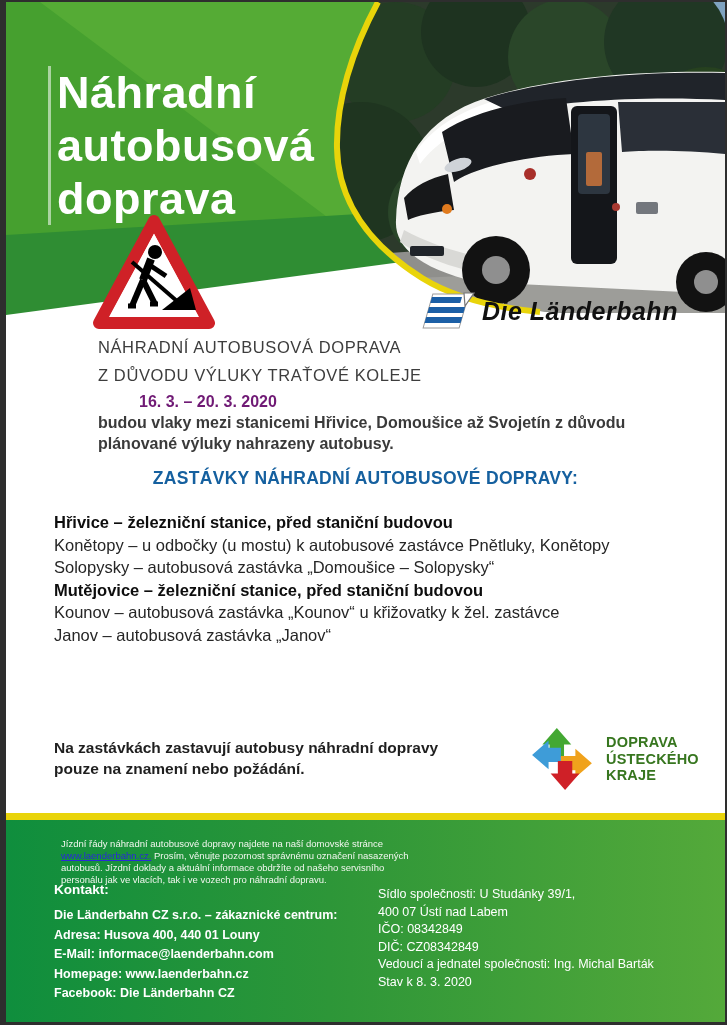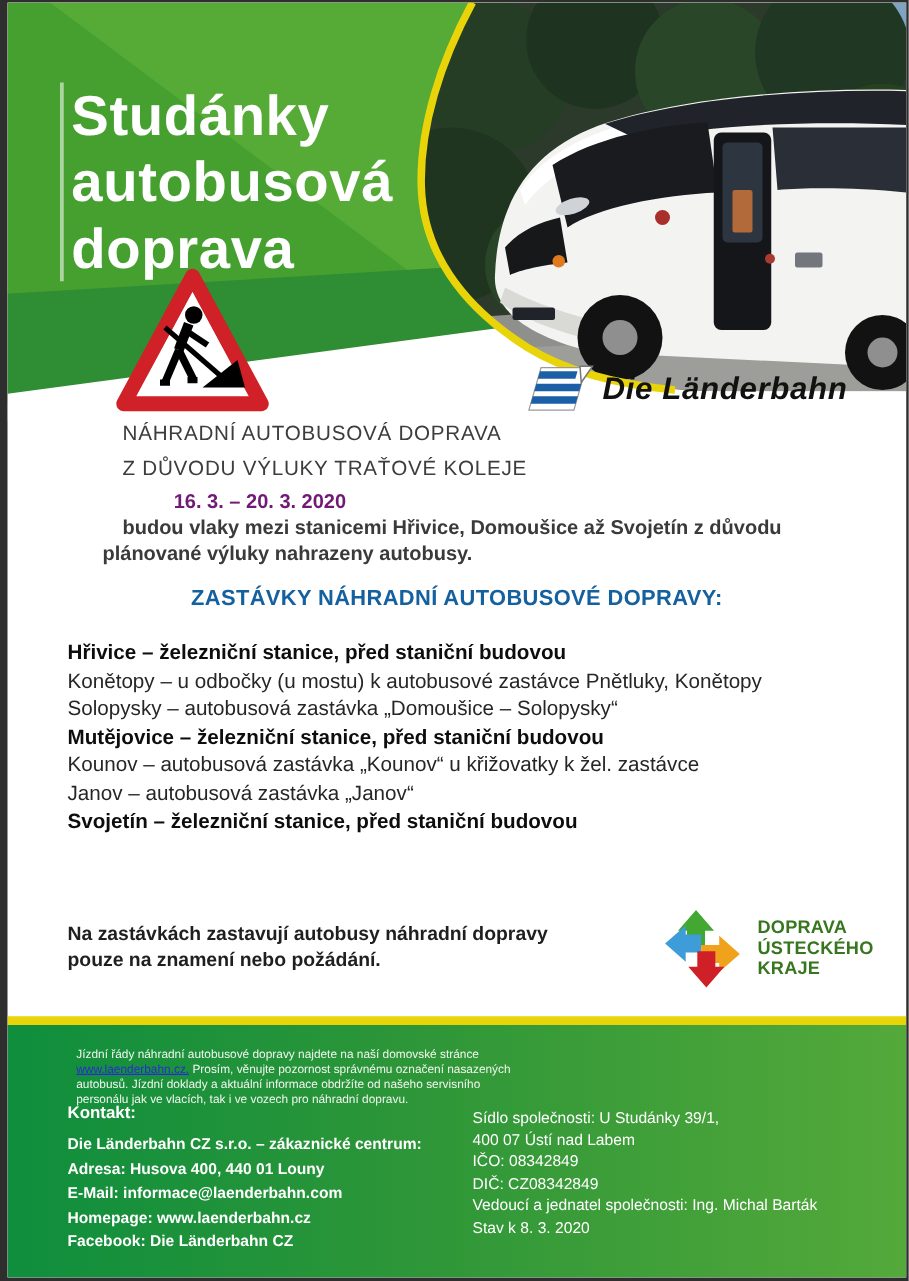--- a/index.html
+++ b/index.html
@@ -114,21 +114,21 @@
         <circle cx="700" cy="280" r="12" fill="#8f8f8f"></circle>
 
         <rect x="630" y="200" width="22" height="12" rx="2" fill="#73777d"></rect>
         <circle cx="610" cy="205" r="4" fill="#a83a32"></circle>
       </g>
 
       <path d="M 372,0 C 346,48 330,100 331,146 C 332,198 362,242 416,276 C 450,297 492,306 534,310" fill="none" stroke="#e9d40a" stroke-width="6"></path>
     </svg>
 
     <div class="hero-title">
-      <div>Studánky</div>
+      <div>Náhradní</div>
       <div>autobusová</div>
       <div>doprava</div>
     </div>
 
     <svg class="sign" viewBox="0 0 132 122">
       <path d="M66,9 L121,111 L11,111 Z" fill="#ffffff" stroke="#cf2127" stroke-width="12" stroke-linejoin="round"></path>
       <path d="M66,22 L110,104 L22,104 Z" fill="#ffffff"></path>
       <g fill="#000000" stroke="#000000">
         <circle cx="67" cy="40" r="7" stroke="none"></circle>
         <path d="M63,47 L55,68" stroke-width="8" fill="none"></path>
@@ -152,31 +152,30 @@
       </g>
       <path d="M 44,3 L 54,3 L 45,16 Z" fill="#ffffff" stroke="#777" stroke-width="1.2"></path>
     </svg>
     <span class="brand-text">Die Länderbahn</span>
   </div>
 
   <div class="t caps" style="left:92px;top:336px;">NÁHRADNÍ AUTOBUSOVÁ DOPRAVA</div>
   <div class="t caps" style="left:92px;top:364px;">Z DŮVODU VÝLUKY TRAŤOVÉ KOLEJE</div>
   <div class="t dt" style="left:133px;top:391px;">16. 3. – 20. 3. 2020</div>
   <div class="t bodyb" style="left:92px;top:412px;">budou vlaky mezi stanicemi Hřivice, Domoušice až Svojetín z důvodu</div>
-  <div class="t bodyb" style="left:76px;top:433px;">plánované výluky nahrazeny autobusy.</div>
+  <div class="t bodyb" style="left:92px;top:433px;">plánované výluky nahrazeny autobusy.</div>
 
   <div class="heading-blue">ZASTÁVKY NÁHRADNÍ AUTOBUSOVÉ DOPRAVY:</div>
   <div class="stops">
     <div class="stop bold">Hřivice – železniční stanice, před staniční budovou</div>
     <div class="stop">Konětopy – u odbočky (u mostu) k autobusové zastávce Pnětluky, Konětopy</div>
     <div class="stop">Solopysky – autobusová zastávka „Domoušice – Solopysky“</div>
     <div class="stop bold">Mutějovice – železniční stanice, před staniční budovou</div>
     <div class="stop">Kounov – autobusová zastávka „Kounov“ u křižovatky k žel. zastávce</div>
     <div class="stop">Janov – autobusová zastávka „Janov“</div>
-    <div class="stop bold">Svojetín – železniční stanice, před staniční budovou</div>
   </div>
 
   <div class="note">
     <div>Na zastávkách zastavují autobusy náhradní dopravy</div>
     <div>pouze na znamení nebo požádání.</div>
   </div>
 
   <div class="duk">
     <svg class="duk-arrows" viewBox="0 0 64 64">
       <path d="M12,18 L26,2 L40,18 L33,18 L33,30 L19,30 L19,18 Z" fill="#43a832"></path>

